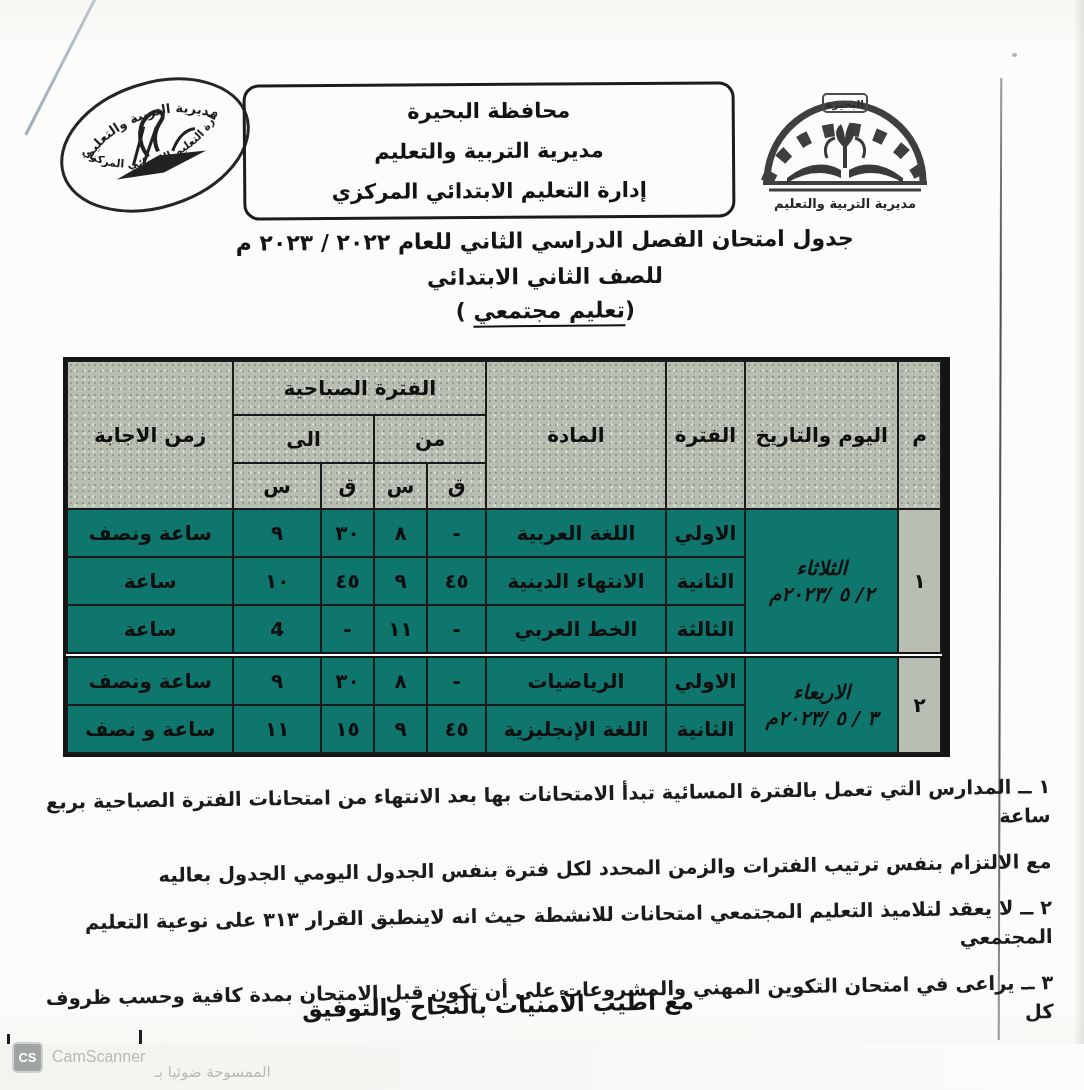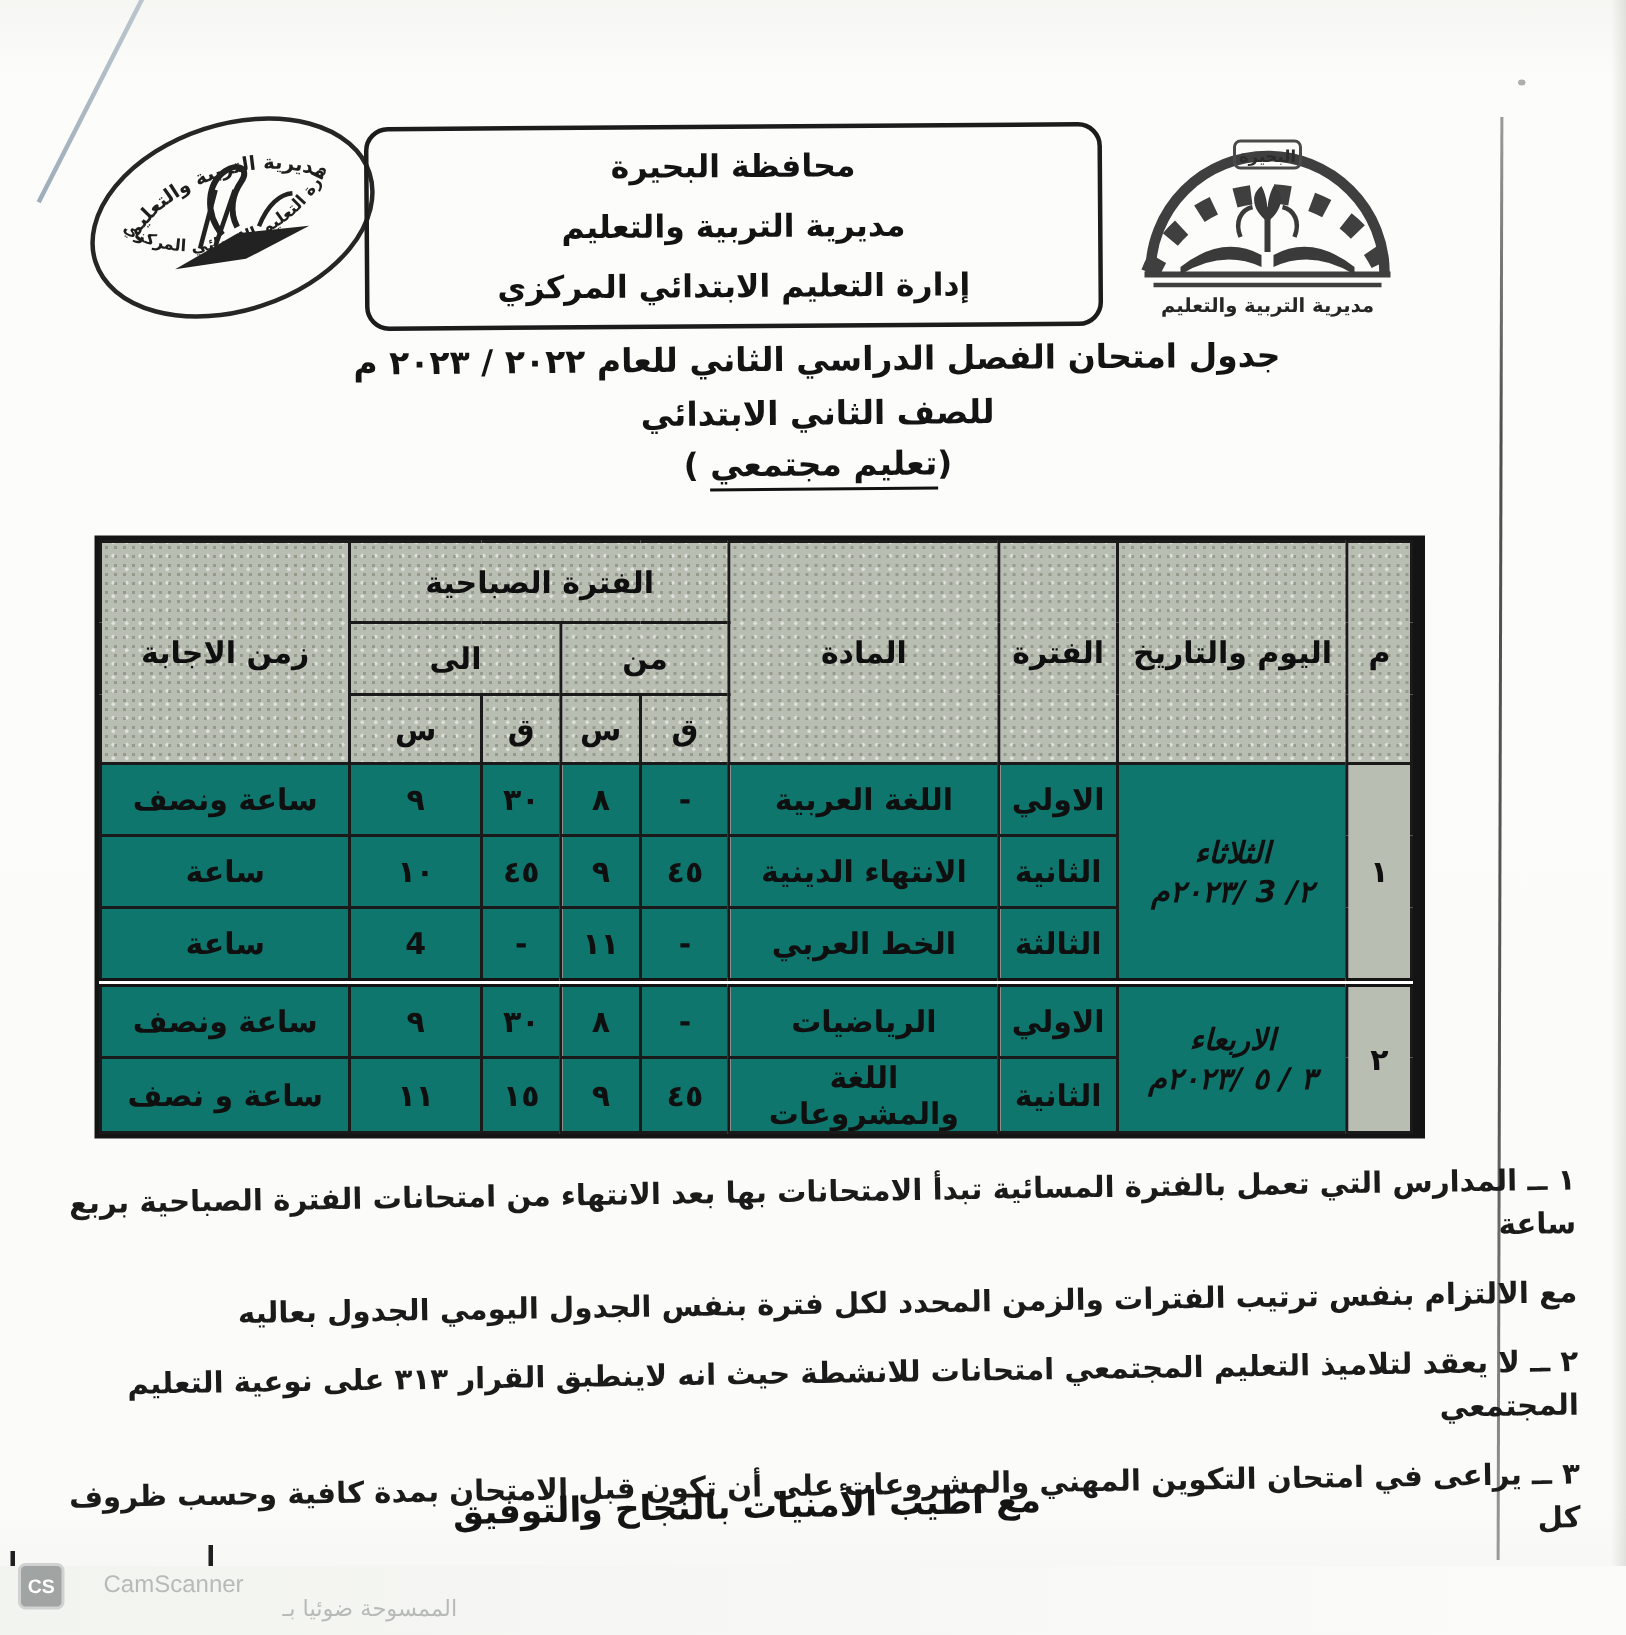--- a/index.html
+++ b/index.html
@@ -88,21 +88,21 @@
     position:absolute;left:238px;top:992px;width:520px;
     direction:rtl;text-align:center;font-size:23px;font-weight:700;
     transform:rotate(-1.2deg);
   }
   
   .foot-strip{
     position:absolute;left:0;bottom:0;width:100%;height:46px;
     background:linear-gradient(90deg,#f2f4ef,#f8f8f6 60%,#fbfbf9);
   }
   .watermark{
-    position:absolute;left:12px;bottom:9px;display:flex;align-items:center;gap:26px;direction:ltr;
+    position:absolute;left:12px;bottom:9px;display:flex;align-items:center;gap:9px;direction:ltr;
   }
   .cs-badge{
     width:27px;height:27px;border-radius:5px;background:#a0a4a3;border:2px solid #cfd2d0;
     color:#ffffff;font-size:13px;font-weight:700;display:flex;align-items:center;justify-content:center;
     font-family:"Liberation Sans",sans-serif;
   }
   .cs-brand{font-family:"Liberation Sans",sans-serif;font-size:16px;color:#b7bab7;}
   .cs-label{font-size:15px;color:#b7bab7;direction:rtl;margin-top:30px;}
 </style>
 </head>
@@ -198,21 +198,21 @@
         <th class="shaded">ق</th>
         <th class="shaded">س</th>
         <th class="shaded">ق</th>
         <th class="shaded">س</th>
       </tr>
 
       <tr class="r">
         <td class="shaded" rowspan="3">١</td>
         <td class="daycell" rowspan="3">
           <div>الثلاثاء</div>
-          <div>٢/ 3 /٢٠٢٣م</div>
+          <div>٢/ ٥ /٢٠٢٣م</div>
         </td>
         <td>الاولي</td>
         <td>اللغة العربية</td>
         <td>-</td>
         <td>٨</td>
         <td>٣٠</td>
         <td>٩</td>
         <td>ساعة ونصف</td>
       </tr>
       <tr class="r">
@@ -243,21 +243,21 @@
         <td>الاولي</td>
         <td>الرياضيات</td>
         <td>-</td>
         <td>٨</td>
         <td>٣٠</td>
         <td>٩</td>
         <td>ساعة ونصف</td>
       </tr>
       <tr class="r">
         <td>الثانية</td>
-        <td>اللغة والمشروعات</td>
+        <td>اللغة الإنجليزية</td>
         <td>٤٥</td>
         <td>٩</td>
         <td>١٥</td>
         <td>١١</td>
         <td>ساعة و نصف</td>
       </tr>
     </tbody>
       </table>
   </div>
 

